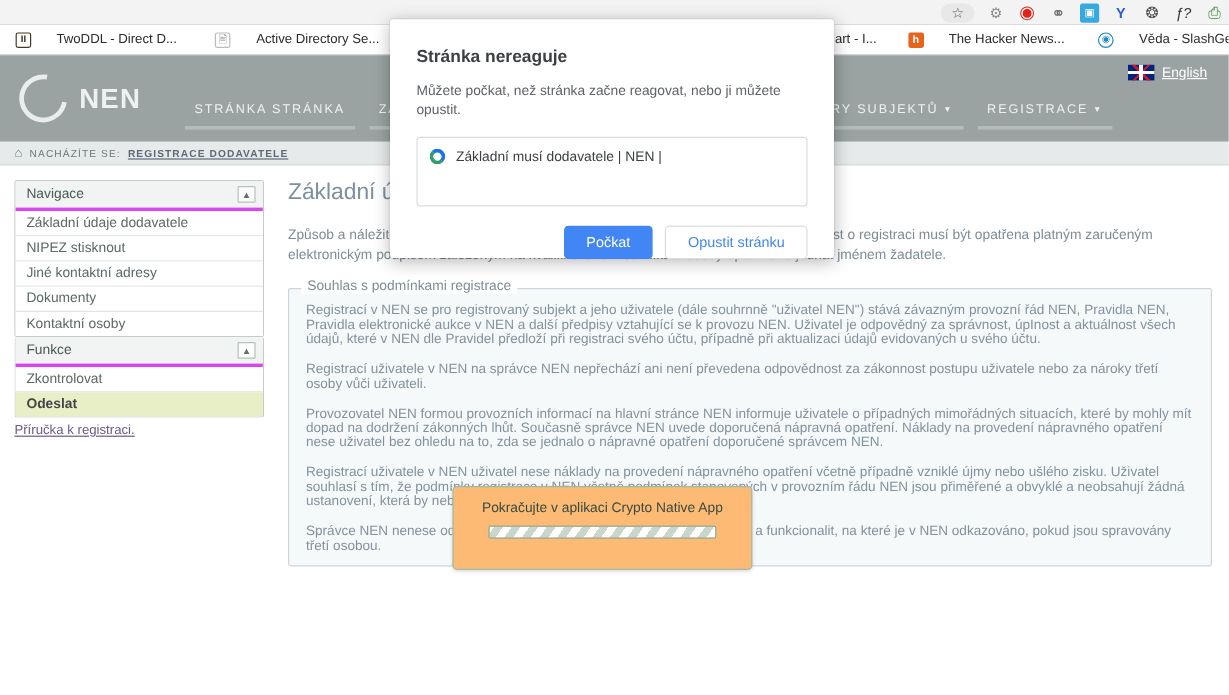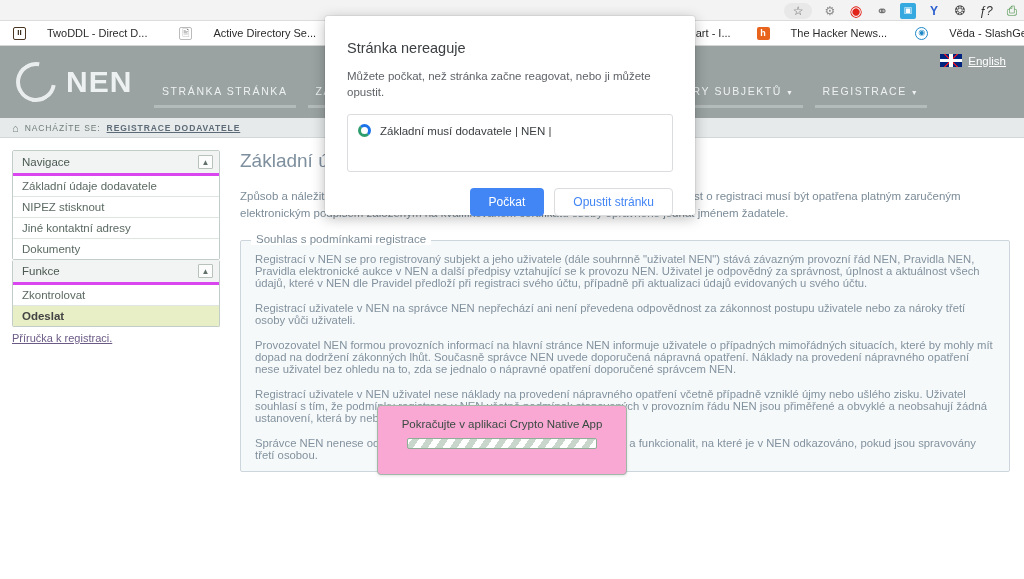--- a/index.html
+++ b/index.html
@@ -91,21 +91,21 @@
     display: flex; align-items: center; gap: 10px;
   }
   .logo-mark {
     width: 40px; height: 40px;
     border-radius: 50%;
     border: 4px solid #e9eded;
     border-right-color: transparent;
     transform: rotate(-35deg);
   }
   .logo-text {
-    font-size: 30px; font-weight: bold;
+    font-size: 23px; font-weight: bold;
     color: #eef1f1;
     letter-spacing: 1px;
   }
   .nen-nav {
     position: absolute; left: 148px; top: 84px;
     display: flex; gap: 0;
     transform: translateY(-45px);
   }
   .nav-item {
     position: relative;
@@ -265,21 +265,21 @@
     margin: 0 0 13px 0;
     text-align: left;
   }
   .fs-para:last-child { margin-bottom: 0; }
 
   
   .crypto-toast {
     position: absolute;
     left: 377px; top: 405px;
     width: 250px; height: 70px;
-    background: #f9a8d4;
+    background: #fdba74;
     border: 1px solid #9fb9a6;
     border-radius: 4px;
     box-shadow: 0 1px 3px rgba(0,0,0,0.12);
     display: flex; flex-direction: column;
     align-items: center;
     padding-top: 12px;
     z-index: 40;
   }
   .crypto-toast-label {
     font-size: 11.5px;
@@ -303,21 +303,21 @@
     background: #ffffff;
     border-radius: 3px;
     box-shadow: 0 3px 14px rgba(0,0,0,0.28), 0 0 0 1px rgba(0,0,0,0.05);
     z-index: 60;
     padding: 18px 22px 0 22px;
   }
   .ud-title {
     font-size: 14.5px;
     color: #3c4043;
     margin: 6px 0 12px 0;
-    font-weight: normal;
+    font-weight: bold;
   }
   .ud-body {
     font-size: 11.5px;
     color: #5f6368;
     margin: 0 0 14px 0;
     line-height: 16px;
   }
   .ud-listbox {
     border: 1px solid #dadce0;
     border-radius: 3px;
@@ -453,20 +453,21 @@
       <div class="sidebar">
         <div class="panel">
           <div class="panel-head">
             <span>Navigace</span>
             <span class="collapse-btn">▲</span>
           </div>
           <div class="side-item">Základní údaje dodavatele</div>
           <div class="side-item">NIPEZ stisknout</div>
           <div class="side-item">Jiné kontaktní adresy</div>
           <div class="side-item">Dokumenty</div>
+          <div class="side-item">Kontaktní osoby</div>
         </div>
 
         <div class="panel" style="border-top:none;">
           <div class="panel-head">
             <span>Funkce</span>
             <span class="collapse-btn">▲</span>
           </div>
           <div class="side-item">Zkontrolovat</div>
           <div class="side-item active">Odeslat</div>
         </div>

